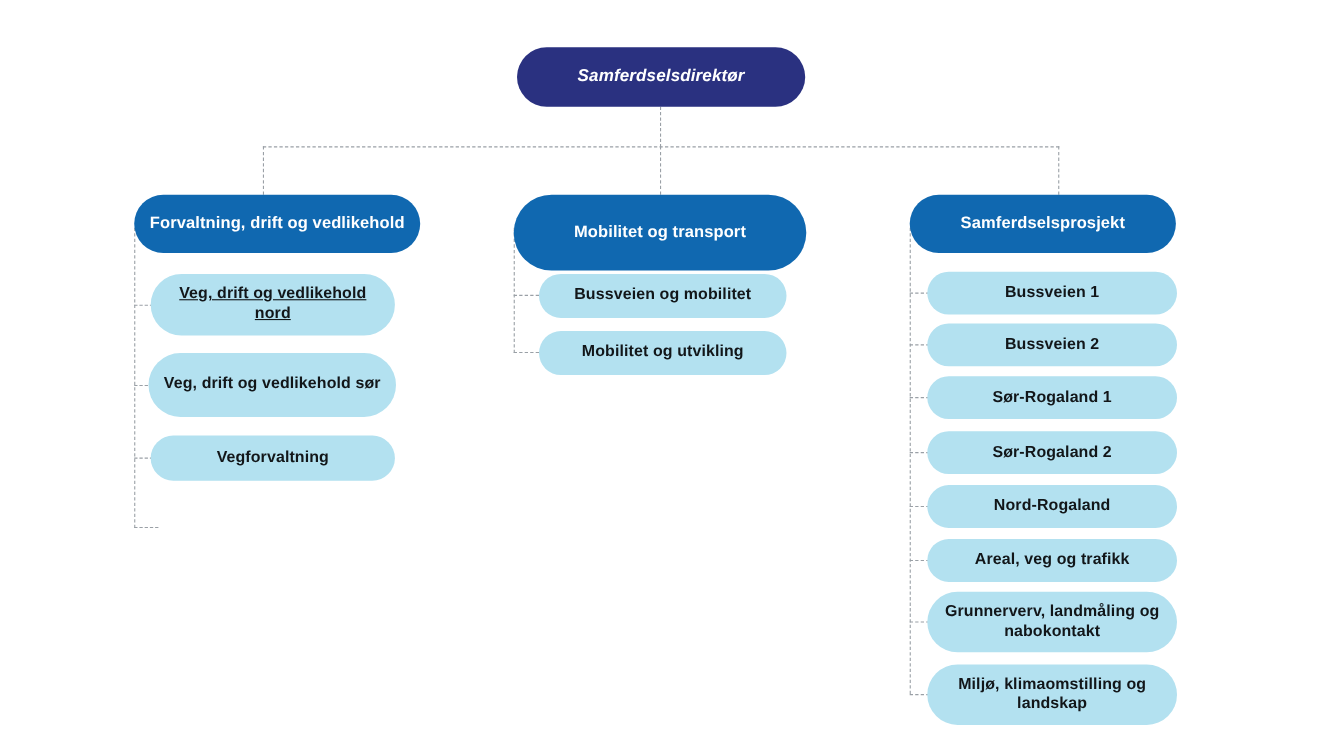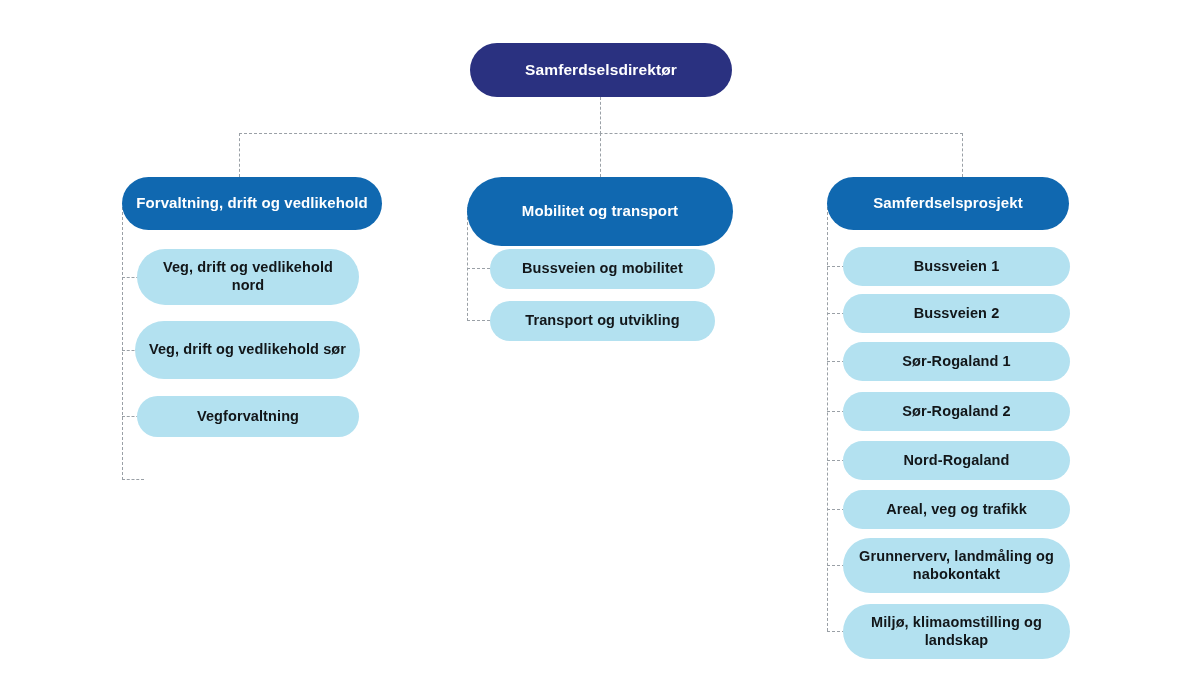--- a/index.html
+++ b/index.html
@@ -27,20 +27,21 @@
     border-radius: 999px;
     font-weight: bold;
     line-height: 1.22;
     letter-spacing: 0.1px;
     padding: 2px 10px;
   }
   .node-root {
     background: #2a3180;
     color: #ffffff;
     font-size: 15.5px;
+    font-style: italic;
   }
   .node-dept {
     background: #1068b0;
     color: #ffffff;
     font-size: 15px;
   }
   .node-unit {
     background: #b3e1f0;
     color: #121619;
     font-size: 14.5px;
@@ -85,28 +86,28 @@
   <div class="conn conn-h" style="left:827px; top:411px; width:18px;"></div>
   <div class="conn conn-h" style="left:827px; top:460px; width:18px;"></div>
   <div class="conn conn-h" style="left:827px; top:509px; width:18px;"></div>
   <div class="conn conn-h" style="left:827px; top:565px; width:18px;"></div>
   <div class="conn conn-h" style="left:827px; top:631px; width:18px;"></div>
 
   <div class="node node-root" style="left:470px; top:43px; width:262px; height:54px;">Samferdselsdirektør</div>
 
   <div class="node node-dept" style="left:122px; top:177px; width:260px; height:53px;">Forvaltning, drift og vedlikehold</div>
 
-  <div class="node node-unit" style="left:137px; top:249px; width:222px; height:56px;">Veg, drift og vedlikehold nord</div>
+  <div class="node node-unit" style="left:137px; top:249px; width:222px; height:56px;text-decoration:underline;">Veg, drift og vedlikehold nord</div>
   <div class="node node-unit" style="left:135px; top:321px; width:225px; height:58px;">Veg, drift og vedlikehold sør</div>
   <div class="node node-unit" style="left:137px; top:396px; width:222px; height:41px;">Vegforvaltning</div>
 
   <div class="node node-dept" style="left:467px; top:177px; width:266px; height:69px;">Mobilitet og transport</div>
 
   <div class="node node-unit" style="left:490px; top:249px; width:225px; height:40px;">Bussveien og mobilitet</div>
-  <div class="node node-unit" style="left:490px; top:301px; width:225px; height:40px;">Transport og utvikling</div>
+  <div class="node node-unit" style="left:490px; top:301px; width:225px; height:40px;">Mobilitet og utvikling</div>
 
   <div class="node node-dept" style="left:827px; top:177px; width:242px; height:53px;">Samferdselsprosjekt</div>
 
   <div class="node node-unit" style="left:843px; top:247px; width:227px; height:39px;">Bussveien 1</div>
   <div class="node node-unit" style="left:843px; top:294px; width:227px; height:39px;">Bussveien 2</div>
   <div class="node node-unit" style="left:843px; top:342px; width:227px; height:39px;">Sør-Rogaland 1</div>
   <div class="node node-unit" style="left:843px; top:392px; width:227px; height:39px;">Sør-Rogaland 2</div>
   <div class="node node-unit" style="left:843px; top:441px; width:227px; height:39px;">Nord-Rogaland</div>
   <div class="node node-unit" style="left:843px; top:490px; width:227px; height:39px;">Areal, veg og trafikk</div>
   <div class="node node-unit" style="left:843px; top:538px; width:227px; height:55px;">Grunnerverv, landmåling og nabokontakt</div>

